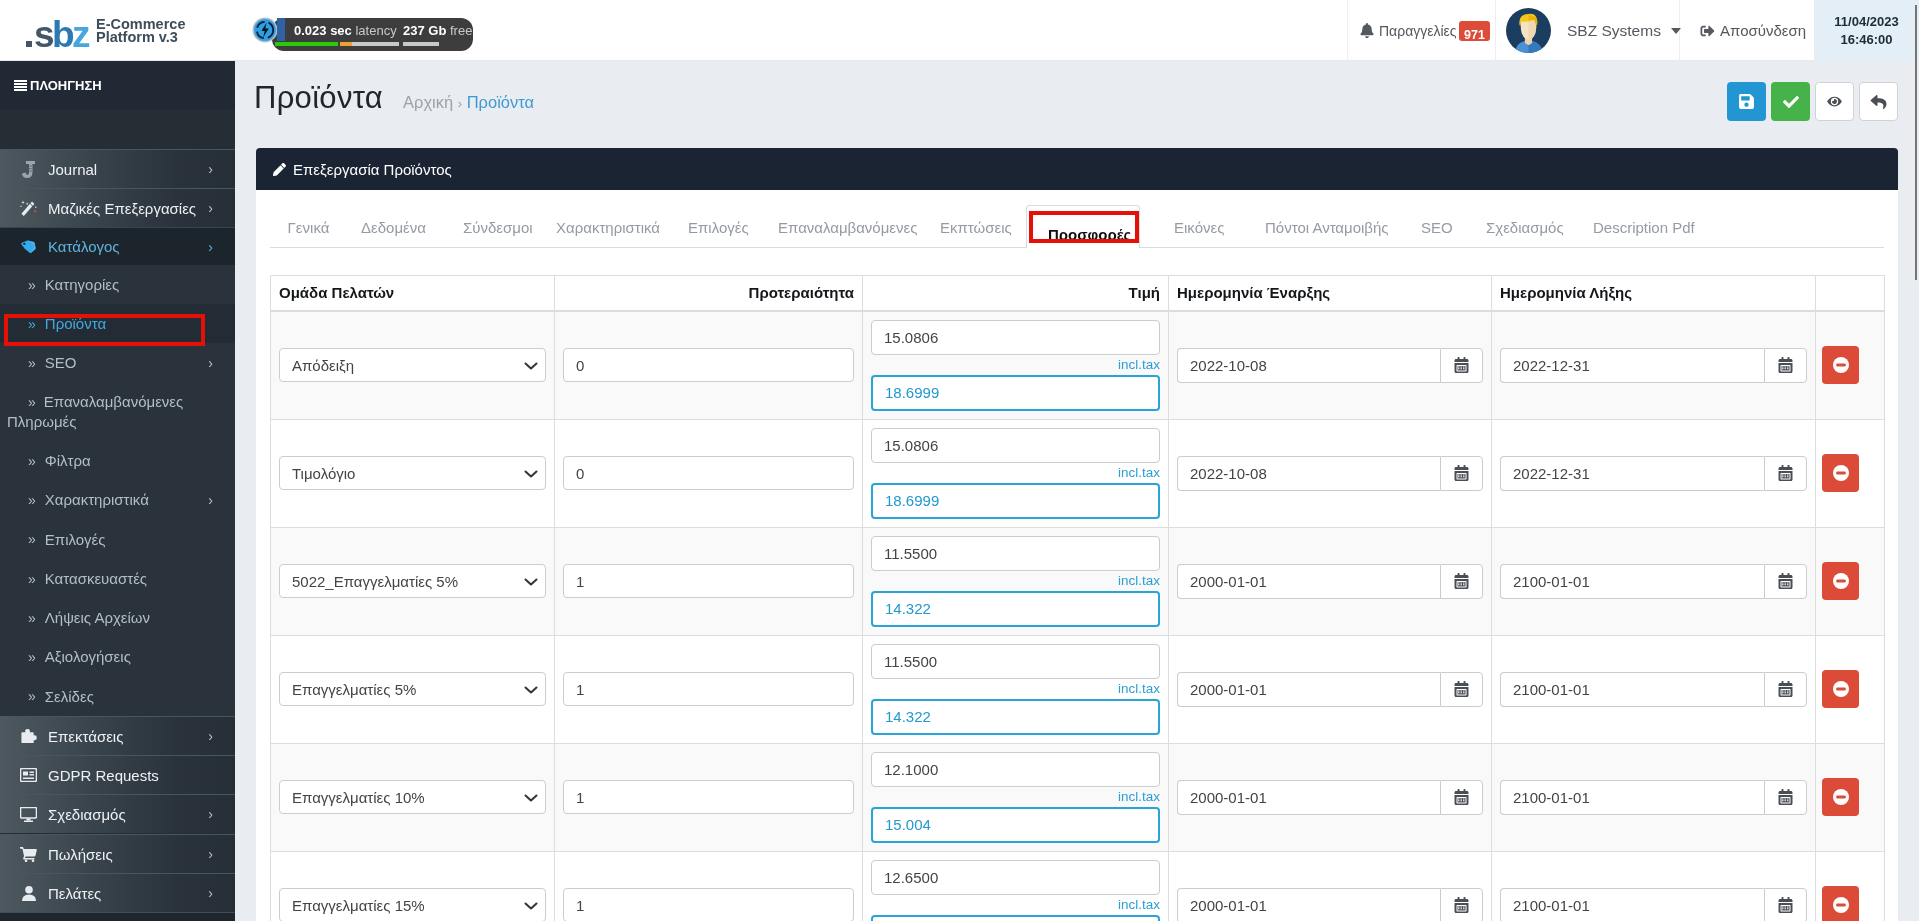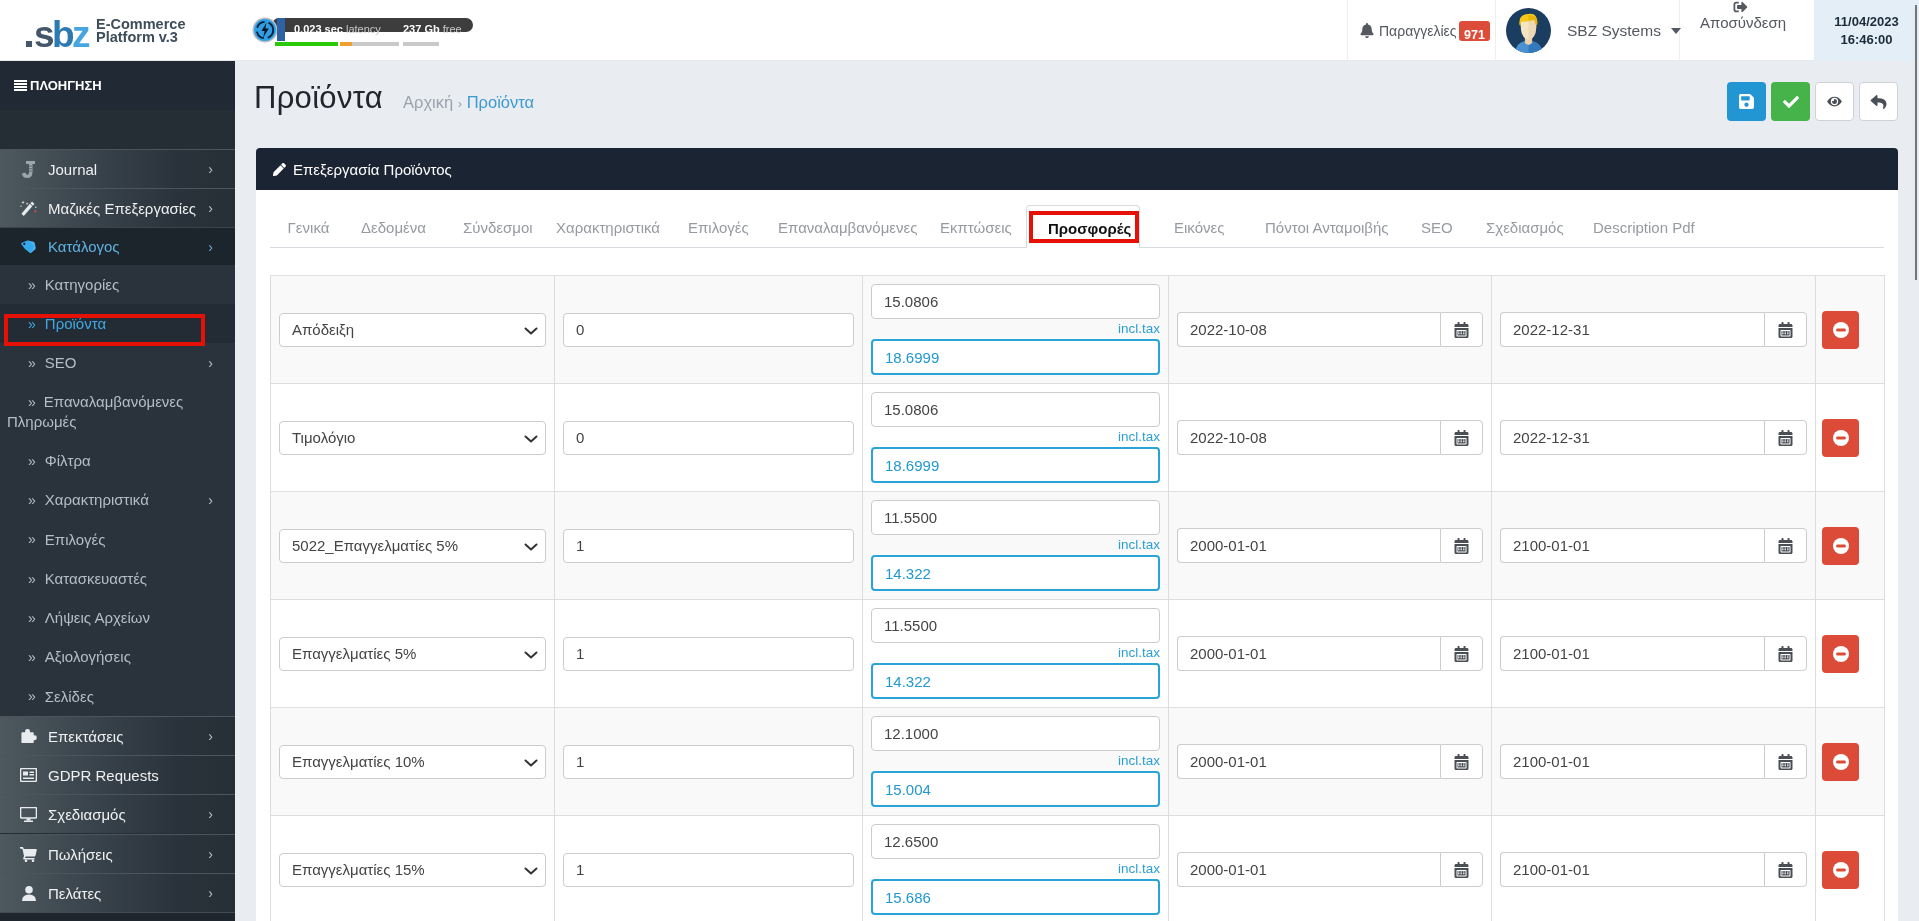--- a/index.html
+++ b/index.html
@@ -9,21 +9,21 @@
 
 
 #topbar { position:absolute; left:0; top:0; width:1919px; height:61px; background:#ffffff; border-bottom:1px solid #e6e9ec; }
 #logo { position:absolute; left:24px; top:6px; }
 .hsep { position:absolute; top:0; width:1px; height:61px; background:#eceeef; }
 .hitem { position:absolute; top:0; height:61px; display:flex; align-items:center; color:#54585f; font-size:16px; }
 #datebox { position:absolute; left:1814px; top:0; width:105px; height:61px; background:#e3eef6; color:#1c2b3a; font-size:13px; font-weight:bold; text-align:center; display:flex; flex-direction:column; justify-content:center; line-height:18px; }
 #ordbadge { position:absolute; left:99px; top:21px; background:#dd4b39; color:#fff; font-weight:bold; font-size:12.5px; border-radius:3px; padding:7px 5px; height:20px; }
 
 
-#latpill { position:absolute; left:272px; top:18px; width:201px; height:14px; background:#3d3d3d; border-radius:12px; color:#fff; font-size:11px; }
+#latpill { position:absolute; left:272px; top:18px; width:201px; height:33px; background:#3d3d3d; border-radius:12px; color:#fff; font-size:13px; }
 #latpill .b { font-weight:bold; }
 #latpill .dim { color:#c9c9c9; }
 #latblue { position:absolute; left:277px; top:18px; width:8px; height:23px; background:#2f62a5; z-index:3; }
 .pbar { position:absolute; height:4px; top:42px; }
 #laticon { position:absolute; left:252px; top:17px; }
 
 
 #sidebar { position:absolute; left:0; top:61px; width:235px; height:848px; background:#252e35; }
 #navhead { position:absolute; left:0; top:0; width:235px; height:49px; background:#202934; color:#fff; font-size:13px; font-weight:bold; display:flex; align-items:center; }
 .mitem { position:absolute; left:0; width:235px; height:39px; background:linear-gradient(to right,#4e585f 0%,#39434b 40%,#2a333b 75%,#262f36 100%); border-top:1px solid #4b555d; color:#eef1f3; font-size:15px; display:flex; align-items:center; }
@@ -45,21 +45,21 @@
 .hbtn.green { background:#46b24a; }
 .hbtn.white { background:#fff; border:1px solid #cfd2d6; }
 
 #panel { position:absolute; left:21px; top:87px; width:1642px; height:773px; background:#fff; border-radius:4px 4px 0 0; }
 #panelhead { position:absolute; left:0; top:0; width:1642px; height:42px; background:#1a2433; border-radius:4px 4px 0 0; color:#fff; font-size:15px; display:flex; align-items:center; }
 
 
 #tabs { position:absolute; left:14px; top:57px; width:1614px; height:43px; border-bottom:1px solid #d8dbe0; font-size:15px; color:#959aa3; }
 .tab { position:absolute; top:14px; white-space:nowrap; }
 #acttab { position:absolute; top:0; height:43px; background:#fff; border:1px solid #d8dbe0; border-bottom:none; border-radius:4px 4px 0 0; z-index:2; }
-#acttab span { position:absolute; top:14px; font-weight:bold; color:#111; }
+#acttab span { position:absolute; top:20px; font-weight:bold; color:#111; }
 
 
 #tblwrap { position:absolute; left:14px; top:127px; }
 table { border-collapse:collapse; table-layout:fixed; width:1614px; font-size:15px; }
 col.c1{width:284px;} col.c2{width:308px;} col.c3{width:306px;} col.c4{width:323px;} col.c5{width:324px;} col.c6{width:69px;}
 th, td { border:1px solid #ddd; padding:8px; vertical-align:middle; }
 th { height:35px; border-bottom-width:2px; font-size:15px; color:#14171a; text-align:left; padding:8px; }
 th.r { text-align:right; }
 tr.data { height:106.5px; }
 tr.odd td { background:#f9f9f9; }
@@ -133,21 +133,21 @@
           <path d="M50 22 l16 6 q3 14 -1 28 q-5 14 -15 14 Z" fill="#ecd8b2"></path>
           <path d="M30 38 q-3 -20 14 -24 q20 -5 24 8 q3 8 1 16 l-3 -2 q-2 -8 -4 -10 q-12 6 -28 4 l-2 10 Z" fill="#f5c71e"></path>
           <path d="M50 15 l14 4 q6 4 5 19 l-3 -2 q-2 -8 -4 -10 l-12 2 Z" fill="#eab308"></path>
         </g>
       </svg>
       <span style="font-size:15.5px;">SBZ Systems</span>
       <svg width="10" height="6" viewBox="0 0 10 6" style="margin-left:10px;">
           <path d="M0 0 L10 0 L5 6 Z" fill="#54585f"></path>
         </svg>
     </div>
-    <div class="hitem" id="hi-logout" style="left:1700px;font-size:15px;flex-direction:column;">
+    <div class="hitem" id="hi-logout" style="left:1700px;font-size:15px;">
       <svg width="15" height="14" viewBox="0 0 512 512" style="margin-right:5px;">
           <path fill="#54585f" d="M497 273L329 441c-15 15-41 4.5-41-17v-96H152c-13.3 0-24-10.7-24-24v-96c0-13.3 10.7-24 24-24h136V88c0-21.4 25.9-32 41-17l168 168c9.3 9.4 9.3 24.6 0 34zM192 436v-40c0-6.6-5.4-12-12-12H96c-17.7 0-32-14.3-32-32V160c0-17.7 14.3-32 32-32h84c6.6 0 12-5.4 12-12V76c0-6.6-5.4-12-12-12H96c-53 0-96 43-96 96v192c0 53 43 96 96 96h84c6.6 0 12-5.4 12-12z"></path>
         </svg>
       <span>Αποσύνδεση</span>
     </div>
     <div id="datebox">
         <div>11/04/2023</div>
         <div>16:46:00</div>
       </div>
   </div>
@@ -369,20 +369,28 @@
 <table>
             <colgroup>
               <col class="c1">
               <col class="c2">
               <col class="c3">
               <col class="c4">
               <col class="c5">
               <col class="c6">
             </colgroup>
 <tbody>
+              <tr>
+                <th>Ομάδα Πελατών</th>
+                <th class="r">Προτεραιότητα</th>
+                <th class="r">Τιμή</th>
+                <th>Ημερομηνία Έναρξης</th>
+                <th>Ημερομηνία Λήξης</th>
+                <th></th>
+              </tr>
 <tr class="data odd">
 <td>
                   <div class="fc">Απόδειξη<svg class="chev" width="14" height="8" viewBox="0 0 14 8">
                       <path d="M1.5 1.5l5.5 5 5.5-5" stroke="#333" stroke-width="2" fill="none" stroke-linecap="round" stroke-linejoin="round"></path>
                     </svg></div>
                 </td>
 <td>
                   <div class="fc">0</div>
                 </td>
 <td>

